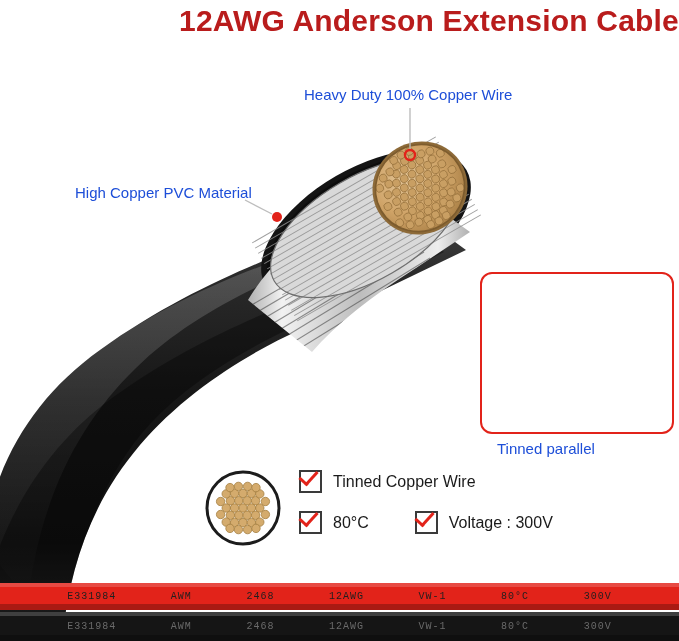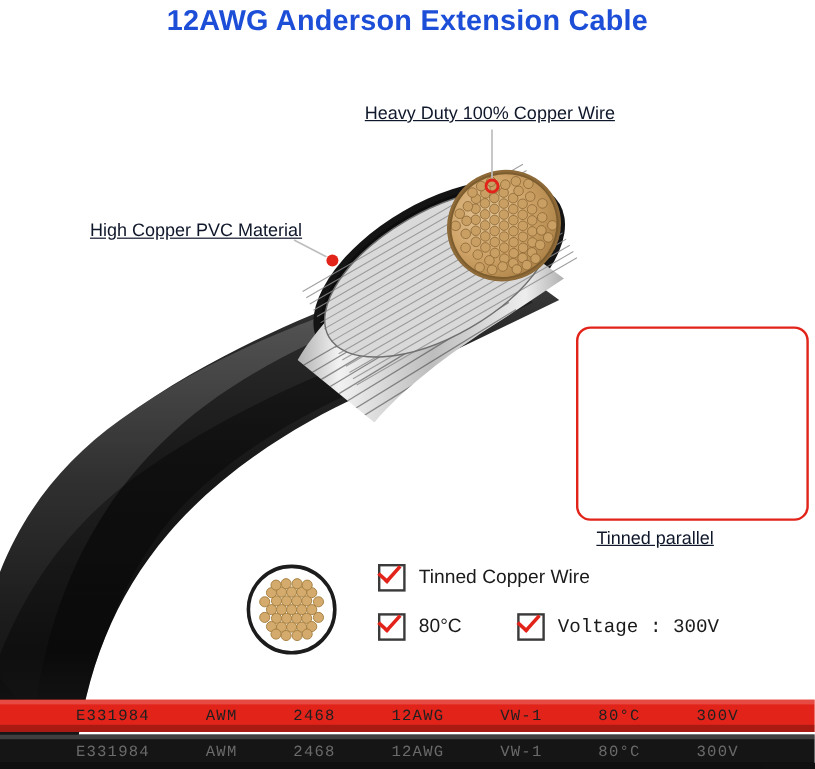--- a/index.html
+++ b/index.html
@@ -8,87 +8,86 @@
     background:#ffffff;
     font-family:"Liberation Sans", sans-serif;
     overflow:hidden;
     position:relative;
   }
   .stage{position:absolute;inset:0;}
 
   
   .title{
     position:absolute;left:0;top:4px;width:679px;
-    text-align:center;
-    color:#1d4ed8;
-    font-size:24px;
+    text-align:right;
+    color:#b91c1c;
+    font-size:30px;
     font-weight:700;
     letter-spacing:.2px;
     white-space:nowrap;
   }
 
   
   .cable-svg{position:absolute;left:0;top:0;width:679px;height:641px;}
 
   
   .callout{
     position:absolute;
-    color:#0f172a;
+    color:#1d4ed8;
     font-size:15px;
     white-space:nowrap;
-    text-decoration:underline;
   }
   .callout-copper{left:304px;top:86px;}
   .callout-pvc{left:75px;top:184px;}
   .callout-parallel{left:497px;top:440px;}
 
   
   .inset-box{
     position:absolute;left:480px;top:272px;width:190px;height:158px;
     border:2px solid #e2231a;border-radius:12px;
     background:#ffffff;
     overflow:hidden;
   }
 
   
-  .bullets{position:absolute;left:315px;top:470px;width:340px;}
+  .bullets{position:absolute;left:299px;top:470px;width:340px;}
   .bullet-row{display:flex;align-items:center;margin-bottom:18px;}
   .check{
     width:19px;height:19px;border:2px solid #3a3a3a;
     position:relative;margin-right:11px;flex:0 0 auto;background:#fff;
   }
   .check:after{
     content:"";position:absolute;left:2px;top:-5px;
     width:8px;height:15px;border:solid #e2231a;
     border-width:0 3px 3px 0;transform:rotate(42deg);
   }
   .bullet-label{font-size:16px;color:#1a1a1a;white-space:nowrap;}
   .bullet-inline{display:flex;align-items:center;}
   .bullet-inline .check{margin-left:0;}
-  .gap-left{margin-left:46px;font-family:Liberation Mono, monospace;}
+  .gap-left{margin-left:46px;}
 
   
   .strip{
     position:absolute;left:0;width:679px;overflow:hidden;
   }
   .strip-red{top:583px;height:27px;background:#e2231a;}
   .strip-black{top:612px;height:29px;background:#151515;}
   .strip-red:before,.strip-black:before{
     content:"";position:absolute;left:0;right:0;top:0;height:4px;
     background:rgba(255,255,255,.18);
   }
   .strip-red:after,.strip-black:after{
     content:"";position:absolute;left:0;right:0;bottom:0;height:6px;
     background:rgba(0,0,0,.25);
   }
   .strip-text{
     position:absolute;left:0;top:0;width:679px;height:100%;
     display:flex;align-items:center;justify-content:space-around;
     font-family:"Liberation Mono", monospace;
-    font-size:13px;letter-spacing:1px;
+    font-size:10px;letter-spacing:1px;
     padding:0 40px;box-sizing:border-box;
     z-index:2;
   }
   .strip-red .strip-text{color:#1f1f1f;}
   .strip-black .strip-text{color:#6a6a6a;}
 
   
   .copper-circle{
     position:absolute;left:205px;top:470px;width:76px;height:76px;
   }

